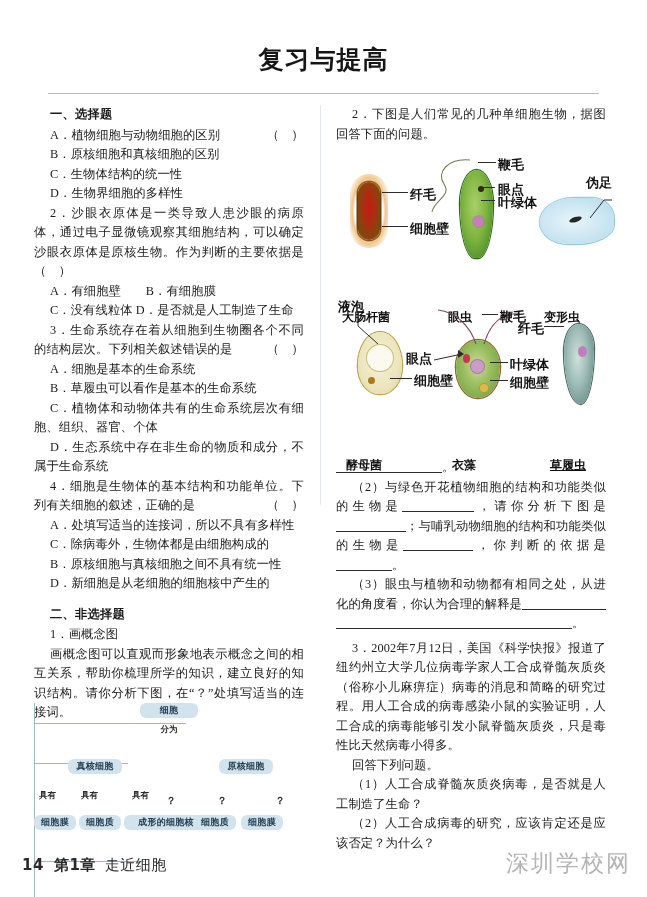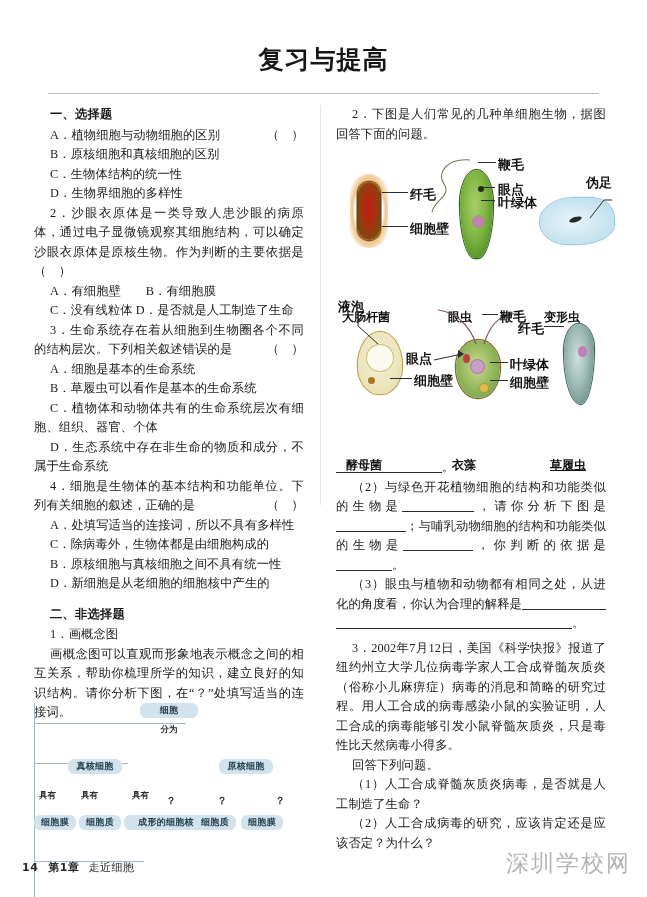--- a/index.html
+++ b/index.html
@@ -192,21 +192,21 @@
   }
   .blank{
     display:inline-block;border-bottom:1px solid #2b2b2b;
     vertical-align:-2px;
   }
 
   
   .footer{
     position:absolute;left:22px;bottom:22px;
     font-family:"DejaVu Sans","Liberation Sans",sans-serif;
-    font-size:11px;color:#2a2a2a;letter-spacing:.5px;text-align:right;
+    font-size:15px;color:#2a2a2a;letter-spacing:.5px;text-align:right;
   }
   .footer .pg{font-weight:bold;margin-right:10px;}
   .footer .ch{font-weight:bold;margin-right:9px;}
   .watermark{
     position:absolute;right:16px;bottom:18px;
     font-family:"Liberation Serif","DejaVu Serif",serif;
     font-size:23px;color:#b4b4b4;letter-spacing:2px;
   }
 </style>
 </head>

